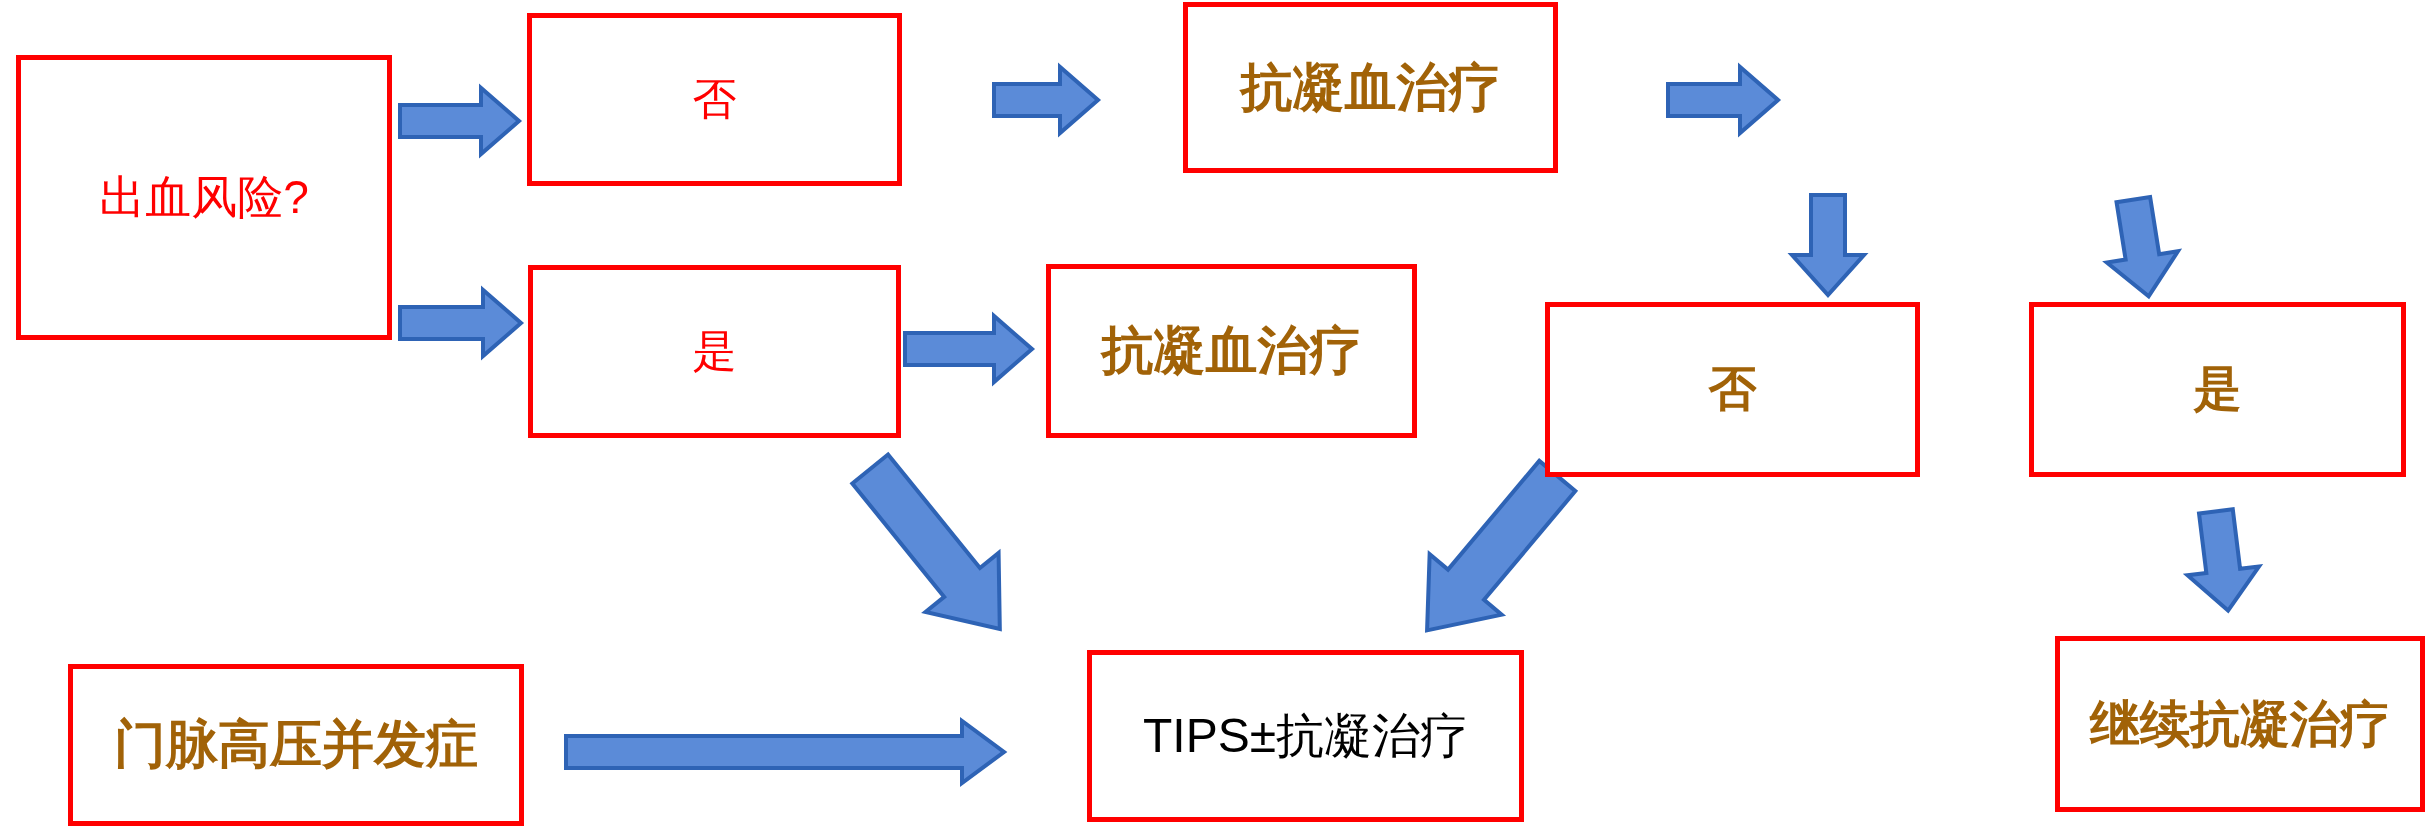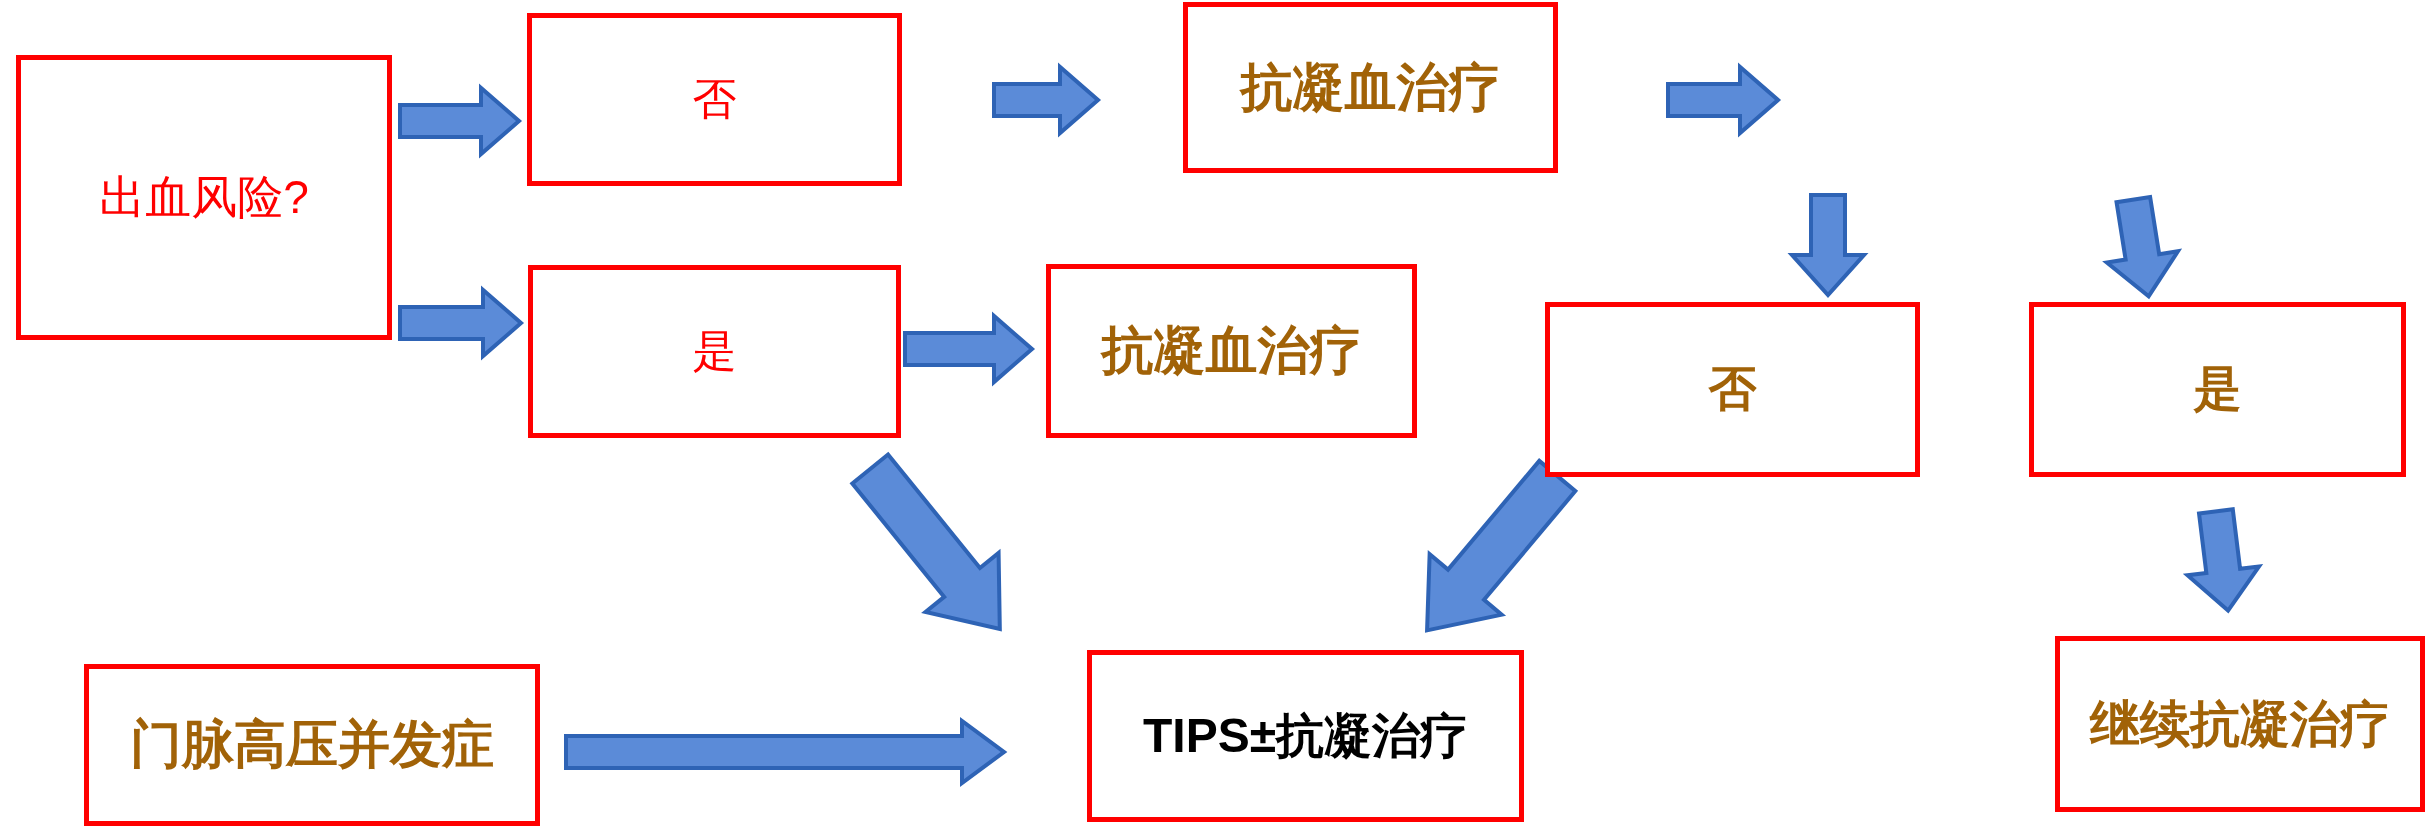--- a/index.html
+++ b/index.html
@@ -22,32 +22,32 @@
     background: #ffffff;
     display: flex;
     align-items: center;
     justify-content: center;
     text-align: center;
     line-height: 1.1;
     white-space: nowrap;
   }
   .red-label    { color: #ff0000; font-weight: 400; font-size: 44px; }
   .black-bold   { color: #a16207; font-weight: 700; font-size: 52px; }
-  .black-plain  { color: #000000; font-weight: 700; font-size: 48px; }
+  .black-plain  { color: #000000; font-weight: 400; font-size: 48px; }
 
   
   #node-bleeding-risk    { left: 2px;    top: 55px;  width: 376px; height: 285px; font-size: 46px; margin-left: 14px; }
   #node-no-top           { left: 527px;  top: 13px;  width: 375px; height: 173px; }
   #node-anticoagulation  { left: 1183px; top: 2px;   width: 375px; height: 171px; }
   #node-response         { left: 1821px; top: 15px;  width: 374px; height: 173px; }
   #node-yes-mid          { left: 528px;  top: 265px; width: 373px; height: 173px; }
   #node-endoscopic       { left: 1046px; top: 264px; width: 371px; height: 174px; }
   #node-response-no      { left: 1545px; top: 302px; width: 375px; height: 175px; font-size: 48px; }
   #node-response-yes     { left: 2029px; top: 302px; width: 377px; height: 175px; font-size: 48px; }
-  #node-portal-htn       { left: 68px;   top: 664px; width: 456px; height: 162px; margin-left: 16px; }
+  #node-portal-htn       { left: 68px;   top: 664px; width: 456px; height: 162px; }
   #node-tips             { left: 1087px; top: 650px; width: 437px; height: 172px; }
   #node-continue         { left: 2055px; top: 636px; width: 370px; height: 176px; font-size: 50px; }
 
   #arrow-layer {
     position: absolute;
     left: 0; top: 0;
     width: 2428px;
     height: 829px;
   }
   #arrow-layer polygon {

